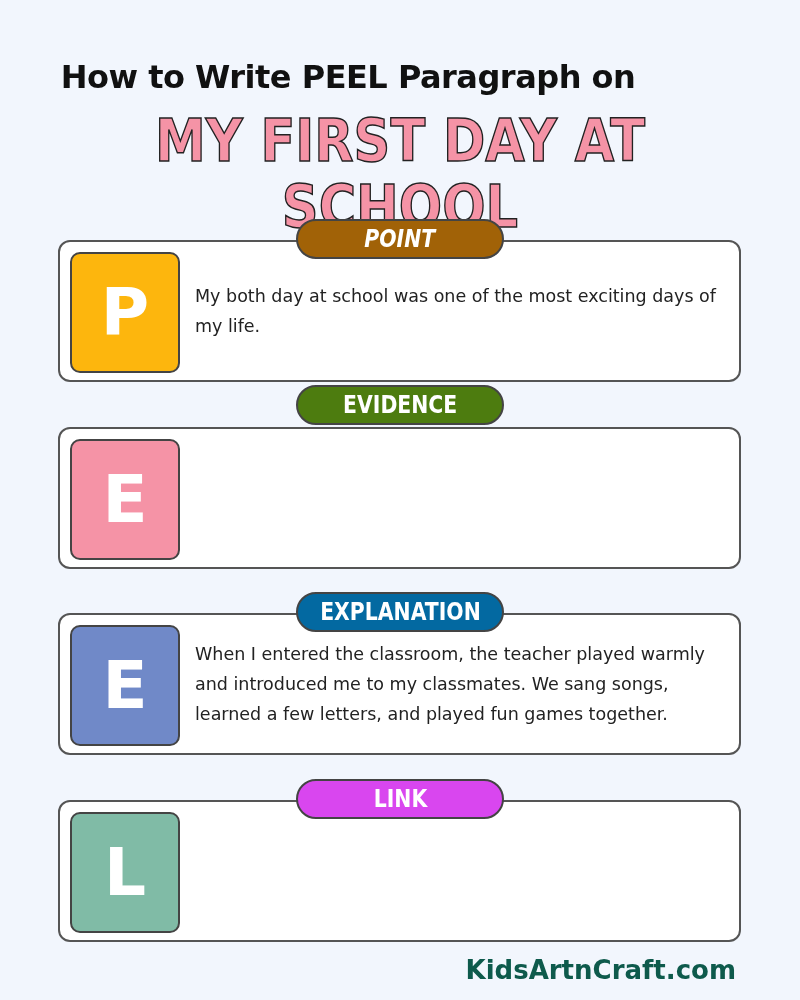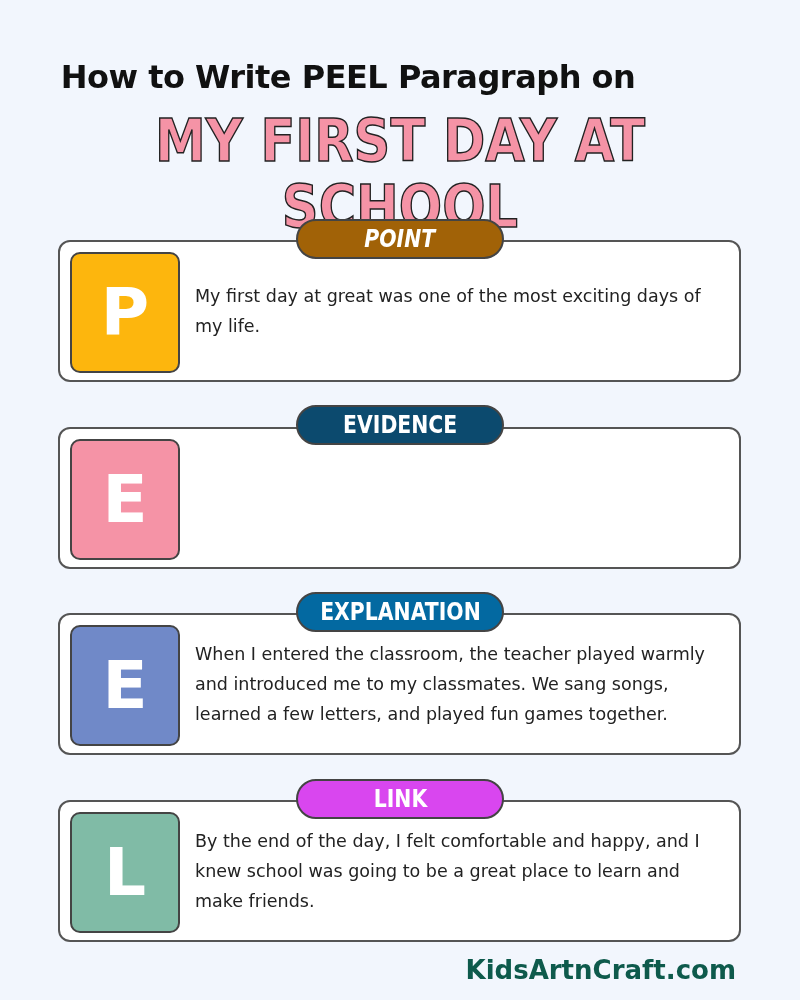--- a/index.html
+++ b/index.html
@@ -24,33 +24,32 @@
 </style>
 </head>
 <body>
 
 <div class="subtitle">How to Write PEEL Paragraph on</div>
 <div class="title">MY FIRST DAY AT SCHOOL</div>
 
 <div class="badge" style="top:219px;background:#a16207;font-style:italic;"><span>POINT</span></div>
 <div class="card" style="top:240px;">
   <div class="letter" style="background:#fdb60d;">P</div>
-  <div class="text">My first day at great was one of the most exciting days of my life.</div>
+  <div class="text">My both day at school was one of the most exciting days of my life.</div>
 </div>
 
-<div class="badge" style="top:405px;background:#0c4a6e;"><span>EVIDENCE</span></div>
+<div class="badge" style="top:385px;background:#4d7c0f;"><span>EVIDENCE</span></div>
 <div class="card" style="top:427px;">
   <div class="letter" style="background:#f593a6;">E</div>
 </div>
 
 <div class="badge" style="top:592px;background:#0369a1;"><span>EXPLANATION</span></div>
 <div class="card" style="top:613px;">
   <div class="letter" style="background:#7089c8;">E</div>
   <div class="text">When I entered the classroom, the teacher played warmly and introduced me to my classmates. We sang songs, learned a few letters, and played fun games together.</div>
 </div>
 
 <div class="badge" style="top:779px;background:#d946ef;"><span>LINK</span></div>
 <div class="card" style="top:800px;">
   <div class="letter" style="background:#80bba6;">L</div>
-  <div class="text">By the end of the day, I felt comfortable and happy, and I knew school was going to be a great place to learn and make friends.</div>
 </div>
 
 <div class="footer">KidsArtnCraft.com</div>
 
 </body></html>

